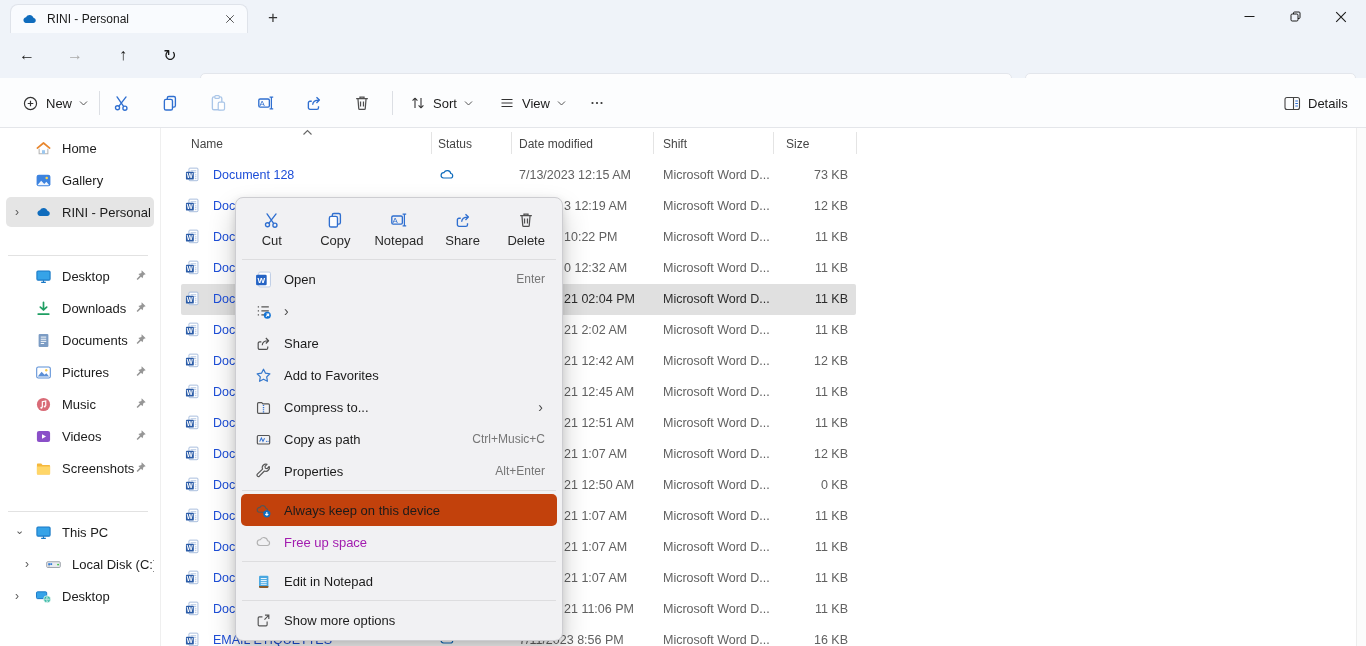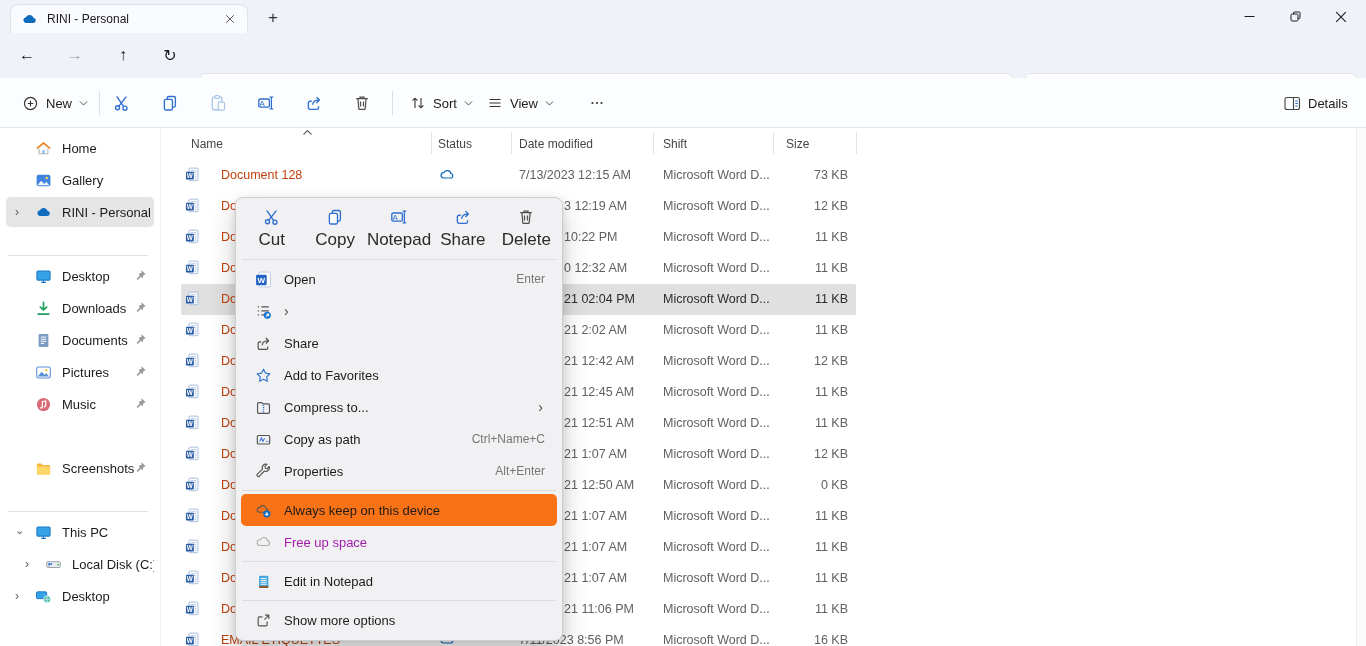--- a/index.html
+++ b/index.html
@@ -57,39 +57,39 @@
   
   #content{position:absolute;left:160px;top:128px;width:1206px;height:518px;background:#fff;border-left:1px solid #efefef}
   #listheader{position:absolute;left:0;top:0;width:700px;height:32px;font-size:12px;color:#454545}
   #listheader .hcell{position:absolute;top:9px;white-space:nowrap}
   #listheader .hsep{position:absolute;top:4px;width:1px;height:22px;background:#e4e4e4}
   #sortcaret{position:absolute;left:141px;top:1px}
   .row{position:absolute;left:20px;width:675px;height:31px;font-size:12.5px}
   .row.sel{background:#e0e0e0;border-radius:2px}
   .row span{position:absolute;top:8px;white-space:nowrap}
   .row .fic{left:4px;top:7px}
-  .row .fname{left:40px;color:#c2410c}
+  .row .fname{left:32px;color:#1d4ed8}
   .row .fstatus{left:258px;top:7px}
   .row .fdate{left:338px;color:#616161}
   .row .fdatefrag{left:383px;color:#616161}
   .row .ftype{left:482px;color:#616161}
   .row .fsize{left:588px;width:79px;text-align:right;color:#616161}
   .row.sel .fdate,.row.sel .fdatefrag,.row.sel .ftype,.row.sel .fsize{color:#2c2c2c}
   #vscroll{position:absolute;left:1356px;top:128px;width:10px;height:518px;background:#fbfbfb;border-left:1px solid #ededed}
 
   
   #ctxmenu{position:absolute;left:235px;top:197px;width:328px;background:#f1f1f3;
            border:1px solid #cdcdd1;border-radius:8px;box-sizing:border-box;padding:4px;
            box-shadow:0 14px 28px rgba(0,0,0,.20),0 3px 8px rgba(0,0,0,.12);z-index:50}
   #quickrow{display:flex;height:54px;align-items:stretch;margin-bottom:2px}
   .qbtn{flex:1;display:flex;flex-direction:column;align-items:center;justify-content:center;gap:4px;border-radius:5px}
-  .qbtn .qlabel{font-size:17px;color:#2a2a2a}
+  .qbtn .qlabel{font-size:13px;color:#2a2a2a}
   .ctxdiv{height:1px;background:#dddddf;margin:3px 2px}
   .mitem{position:relative;height:32px;display:flex;align-items:center;border-radius:5px;margin:0 1px;padding:0 12px 0 14px;box-sizing:border-box}
-  .mitem.hl{background:#f97316}
+  .mitem.hl{background:#c2410c}
   .mitem .micon{width:18px;height:17px;flex:none;margin-right:11px}
   .mitem .mlabel{font-size:13px;color:#1b1b1b;flex:1;white-space:nowrap}
   .mitem .mshortcut{font-size:12px;color:#767676;white-space:nowrap}
   .mitem .msub{font-size:14px;color:#4a4a4a;margin-right:2px}
   .mitem.disabled .mlabel{color:#a21caf}
 </style>
 </head>
 <body>
 
 <div id="titlebar">
@@ -227,21 +227,21 @@
           <path d="M11 3v10m0 0 2.4-2.6M11 13l-2.4-2.6" fill="none" stroke="#333" stroke-width="1.1"></path>
         </svg>
       </span>
     <span>Sort</span>
     <span class="chevslot">
         <svg width="9" height="6" viewBox="0 0 9 6">
           <path d="M1 1.5 4.5 5 8 1.5" fill="none" stroke="#555" stroke-width="1"></path>
         </svg>
       </span>
   </div>
-  <div class="tbgroupbtn" style="left:477px">
+  <div class="tbgroupbtn" style="left:489px">
     <span class="ticonslot">
         <svg width="16" height="16" viewBox="0 0 16 16">
           <path d="M2.5 4.5h11M2.5 8h11M2.5 11.5h11" stroke="#333" stroke-width="1.1"></path>
         </svg>
       </span>
     <span>View</span>
     <span class="chevslot">
         <svg width="9" height="6" viewBox="0 0 9 6">
           <path d="M1 1.5 4.5 5 8 1.5" fill="none" stroke="#555" stroke-width="1"></path>
         </svg>
@@ -366,20 +366,35 @@
       <span class="sbchev"></span>
       <span class="sbicon">
         <svg width="17" height="17" viewBox="0 0 16 16">
           <circle cx="8" cy="8" r="6.2" fill="#d96b77"></circle>
           <path d="M6.9 10.9V5.4l3.2-.8v4.9" fill="none" stroke="#fff" stroke-width="1.1"></path>
           <circle cx="6" cy="11" r="1" fill="#fff"></circle>
           <circle cx="9.2" cy="9.9" r="1" fill="#fff"></circle>
         </svg>
       </span>
       <span class="sblabel">Music</span>
+      <span class="sbpin">
+        <svg width="13" height="13" viewBox="0 0 16 16">
+          <path d="M9.4 1.6 14.4 6.6 11.7 7.5 10.5 11.3 8.6 9.4 4.5 13.5 3.2 12.2 7.3 8.1 5.4 6.2 9.2 5z" fill="#969696"></path>
+        </svg>
+      </span>
+    </div>
+    <div class="sbitem" style="top:293px">
+      <span class="sbchev"></span>
+      <span class="sbicon">
+        <svg width="17" height="17" viewBox="0 0 16 16">
+          <rect x="1.8" y="2.8" width="12.4" height="10.4" rx="2" fill="#8a4fc8"></rect>
+          <path d="M6.6 5.8l3.8 2.2-3.8 2.2z" fill="#fff"></path>
+        </svg>
+      </span>
+      <span class="sblabel">Videos</span>
       <span class="sbpin">
         <svg width="13" height="13" viewBox="0 0 16 16">
           <path d="M9.4 1.6 14.4 6.6 11.7 7.5 10.5 11.3 8.6 9.4 4.5 13.5 3.2 12.2 7.3 8.1 5.4 6.2 9.2 5z" fill="#969696"></path>
         </svg>
       </span>
     </div>
     <div class="sbitem" style="top:325px">
       <span class="sbchev"></span>
       <span class="sbicon">
         <svg width="17" height="17" viewBox="0 0 16 16">
@@ -790,21 +805,21 @@
       <div class="mitem">
         <span class="micon">
           <svg width="17" height="17" viewBox="0 0 16 16">
             <rect x="2.2" y="4.2" width="11.6" height="8" rx="1" fill="none" stroke="#555" stroke-width="1.1"></rect>
             <path d="M4.4 10 6 6.6l1.5 3.2L9 6.8" fill="none" stroke="#2f6fd0" stroke-width="0.95"></path>
             <circle cx="10.8" cy="9.7" r="0.55" fill="#2f6fd0"></circle>
             <circle cx="12.3" cy="9.7" r="0.55" fill="#2f6fd0"></circle>
           </svg>
         </span>
         <span class="mlabel">Copy as path</span>
-        <span class="mshortcut">Ctrl+Name+C</span>
+        <span class="mshortcut">Ctrl+Music+C</span>
       </div>
       <div class="mitem">
         <span class="micon">
           <svg width="17" height="17" viewBox="0 0 16 16">
             <path d="M13.3 3.3a3.3 3.3 0 0 1-4.4 4.2l-4.8 4.9a1.35 1.35 0 0 1-1.9-1.9l4.9-4.8a3.3 3.3 0 0 1 4.2-4.4L9.4 3.2l.35 1.75L11.5 5.3z" fill="none" stroke="#555" stroke-width="1.1" stroke-linejoin="round"></path>
           </svg>
         </span>
         <span class="mlabel">Properties</span>
         <span class="mshortcut">Alt+Enter</span>
       </div>

